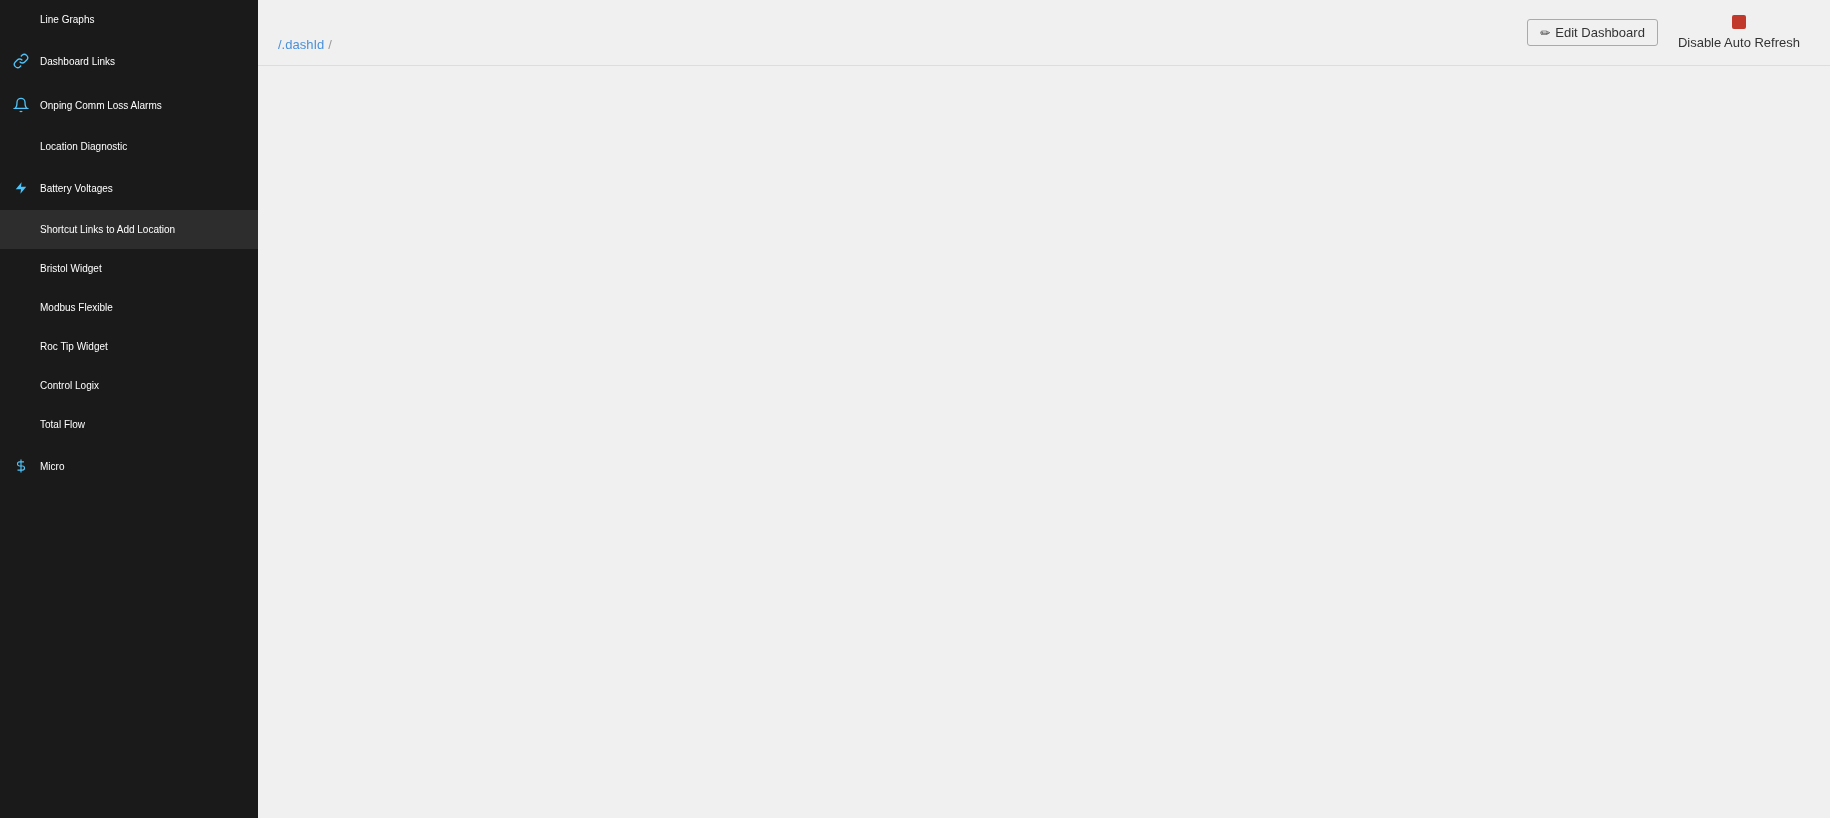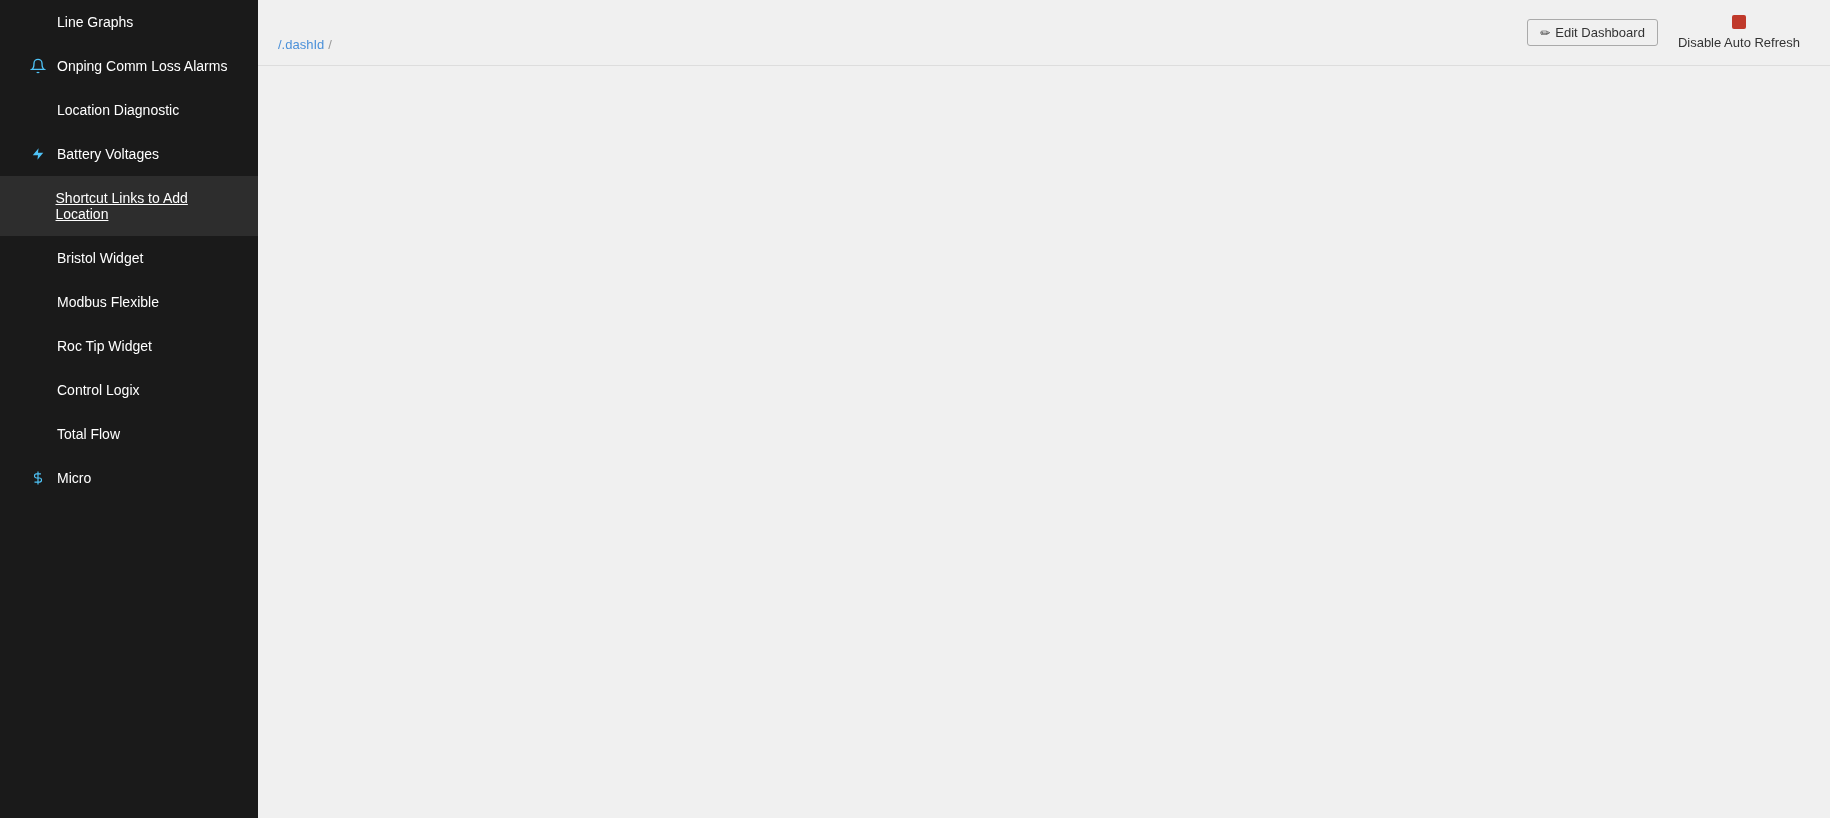--- a/index.html
+++ b/index.html
@@ -33,23 +33,23 @@
       padding: 18px 20px 18px 20px;
       font-size: 18px;
       font-weight: bold;
       color: #ffffff;
       border-bottom: 1px solid #333;
     }
 
     .sidebar-item {
       display: flex;
       align-items: center;
-      padding: 14px 29px;
+      padding: 14px 12px;
       cursor: pointer;
-      font-size: 14px;
+      font-size: 10px;
       color: #ffffff;
       gap: 10px;
       transition: background 0.15s;
     }
 
     .sidebar-item.active {
       background: #2a2a2a;
     }
 
     .sidebar-item .icon {
@@ -147,20 +147,29 @@
 </head>
 <body>
 
 <nav class="sidebar">
 
   <div class="sidebar-item">
     <span class="icon"></span>
     <span>Line Graphs</span>
   </div>
 
+  <div class="sidebar-item">
+    <span class="icon" style="color:#4fc3f7;">
+      <svg width="16" height="16" viewBox="0 0 24 24" fill="none" stroke="currentColor" stroke-width="2">
+        <path d="M10 13a5 5 0 0 0 7.54.54l3-3a5 5 0 0 0-7.07-7.07l-1.72 1.71"></path>
+        <path d="M14 11a5 5 0 0 0-7.54-.54l-3 3a5 5 0 0 0 7.07 7.07l1.71-1.71"></path>
+      </svg>
+    </span>
+    <span>Dashboard Links</span>
+  </div>
 
 
   <div class="sidebar-item">
     <span class="icon" style="color:#4fc3f7;">
       <svg width="16" height="16" viewBox="0 0 24 24" fill="none" stroke="currentColor" stroke-width="2">
         <path d="M18 8A6 6 0 0 0 6 8c0 7-3 9-3 9h18s-3-2-3-9"></path>
         <path d="M13.73 21a2 2 0 0 1-3.46 0"></path>
       </svg>
     </span>
     <span>Onping Comm Loss Alarms</span>
@@ -173,21 +182,21 @@
 
   <div class="sidebar-item">
     <span class="icon" style="color:#4fc3f7;">
       <svg width="14" height="16" viewBox="0 0 24 24" fill="currentColor">
         <polygon points="13 2 3 14 12 14 11 22 21 10 12 10 13 2"></polygon>
       </svg>
     </span>
     <span>Battery Voltages</span>
   </div>
 
-  <div class="sidebar-item active" style="background:#2d2d2d;text-decoration:underline;">
+  <div class="sidebar-item active" style="background:#2d2d2d;">
     <span class="icon"></span>
     <span>Shortcut Links to Add Location</span>
   </div>
 
   <div class="sidebar-item">
     <span class="icon"></span>
     <span>Bristol Widget</span>
   </div>
 
   <div class="sidebar-item">

